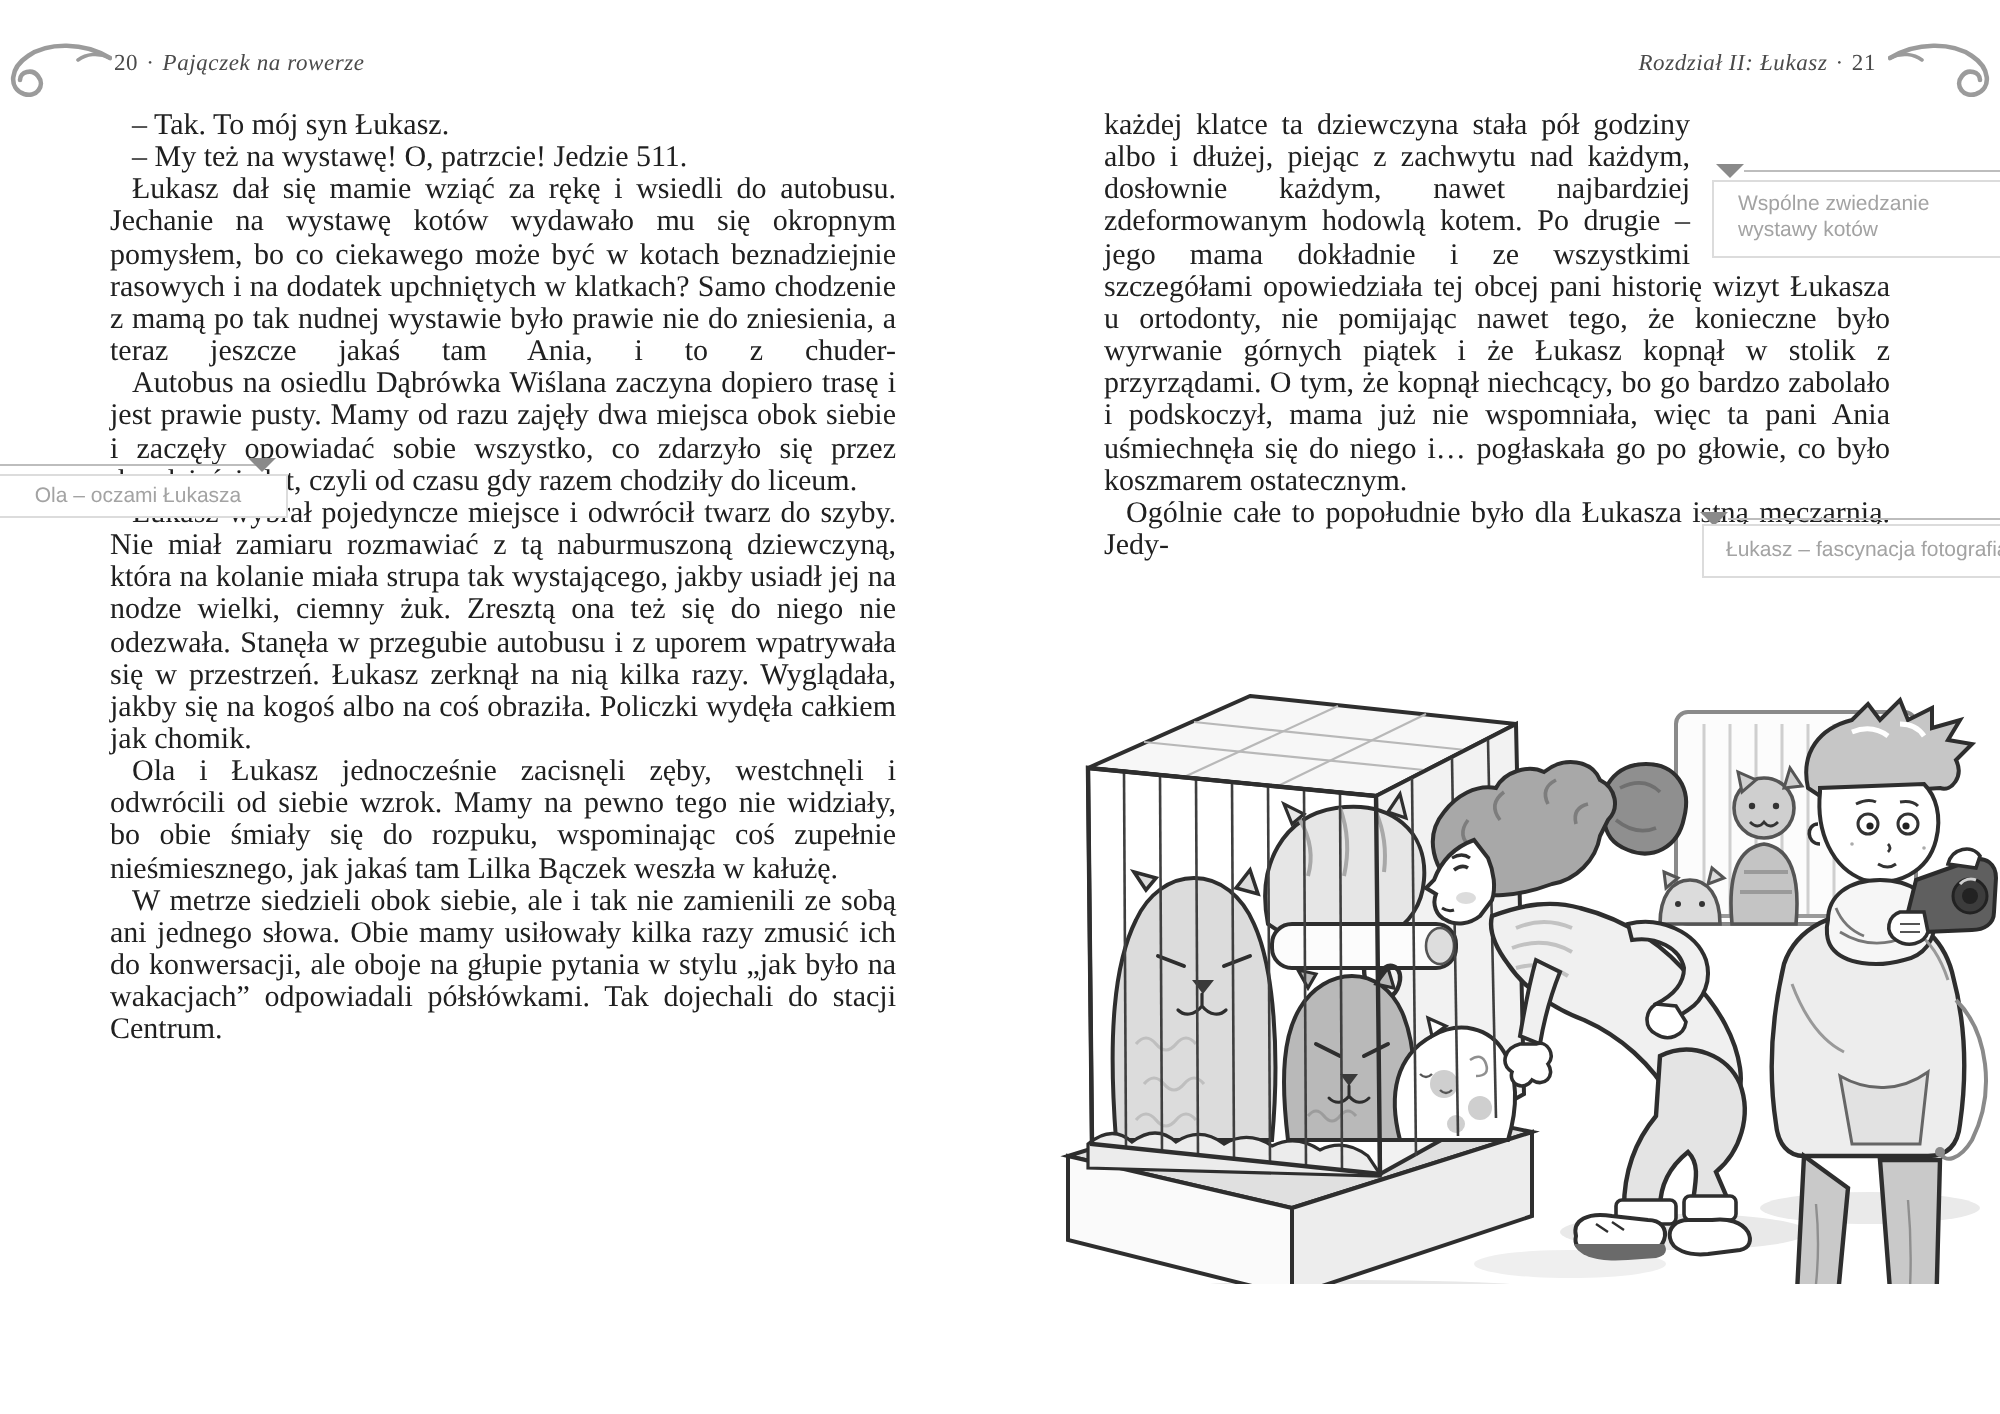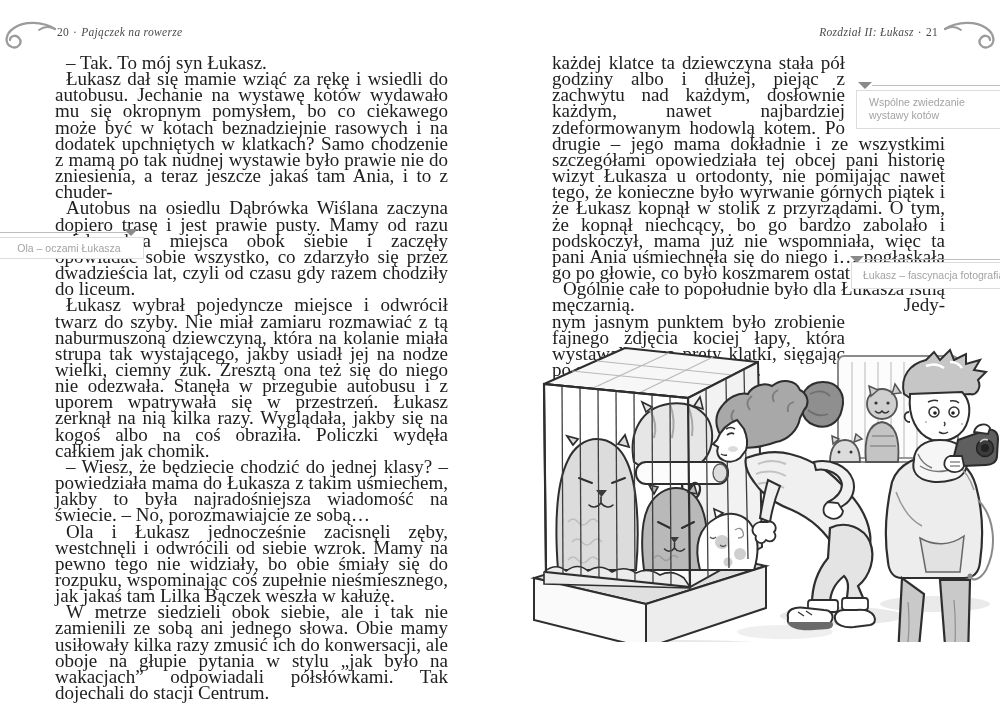--- a/index.html
+++ b/index.html
@@ -3,21 +3,21 @@
 <meta charset="utf-8">
 <style>
   html,body{margin:0;padding:0;}
   body{width:1000px;height:707px;position:relative;overflow:hidden;background:#ffffff;
        font-family:"Liberation Serif",serif;color:#202020;}
   .running-head{position:absolute;top:26px;font-size:11.5px;color:#4a4a4a;letter-spacing:.3px;white-space:nowrap;}
   .rh-left{left:57px;}
   .rh-right{right:62px;}
   .sep{margin:0 4px;}
   .swirl{position:absolute;}
-  .col{position:absolute;top:55px;width:393px;font-size:19px;line-height:16.15px;}
+  .col{position:absolute;top:55px;width:393px;font-size:15px;line-height:16.15px;}
   .colL{left:55px;}
   .colR{left:552px;}
   .para{margin:0;text-align:justify;text-indent:11px;}
   .para.cont{text-indent:0;}
   .para.jlast{text-align-last:justify;}
   .spc{display:block;}
   .spcL{float:left;width:92px;height:49px;}
   .spcR1{float:right;width:100px;height:65px;}
   .spcR2{float:right;width:100px;height:33px;}
   .note-box{position:absolute;background:#fff;border:1px solid #dcdcdc;color:#a3a3a3;
@@ -54,32 +54,32 @@
 
   <div class="running-head rh-left">
     <span>20</span><span class="sep">·</span><em>Pajączek na rowerze</em>
   </div>
   <div class="running-head rh-right">
     <em>Rozdział II:</em>&nbsp;<em>Łukasz</em><span class="sep">·</span><span>21</span>
   </div>
 
   <section class="col colL">
     <p class="para"><span>– Tak. To mój syn Łukasz.</span></p>
+    <p class="para"><span>– My też na wystawę! O, patrzcie! Jedzie 511.</span></p>
     <p class="para jlast"><span>Łukasz dał się mamie wziąć za rękę i wsiedli do autobusu. Jechanie na wystawę kotów wydawało mu się okropnym pomysłem, bo co ciekawego może być w kotach beznadziejnie rasowych i na dodatek upchniętych w klatkach? Samo chodzenie z mamą po tak nudnej wystawie było prawie nie do zniesienia, a teraz jeszcze jakaś tam Ania, i to z chuder-</span></p>
     <p class="para"><span>Autobus na osiedlu Dąbrówka Wiślana zaczyna dopiero trasę i jest prawie pusty. Mamy od razu zajęły dwa miejsca obok siebie i zaczęły opowiadać sobie wszystko, co zdarzyło się przez dwadzieścia lat, czyli od czasu gdy razem chodziły do liceum.</span></p>
     <p class="para"><span>Łukasz wybrał pojedyncze miejsce i odwrócił twarz do szyby. Nie miał zamiaru rozmawiać z tą naburmuszoną dziewczyną, która na kolanie miała strupa tak wystającego, jakby usiadł jej na nodze wielki, ciemny żuk. Zresztą ona też się do niego nie odezwała. Stanęła w przegubie autobusu i z uporem wpatrywała się w przestrzeń. Łukasz zerknął na nią kilka razy. Wyglądała, jakby się na kogoś albo na coś obraziła. Policzki wydęła całkiem jak chomik.</span></p>
-    <p class="para"><span>– Wiesz, że będziecie chodzić do jednej klasy? – powiedziała mama do Łukasza z takim uśmiechem, jakby to była najradośniejsza wiadomość na świecie. – No, porozmawiajcie ze sobą…</span></p>
     <p class="para"><span>Ola i Łukasz jednocześnie zacisnęli zęby, westchnęli i odwrócili od siebie wzrok. Mamy na pewno tego nie widziały, bo obie śmiały się do rozpuku, wspominając coś zupełnie nieśmiesznego, jak jakaś tam Lilka Bączek weszła w kałużę.</span></p>
     <p class="para"><span>W metrze siedzieli obok siebie, ale i tak nie zamienili ze sobą ani jednego słowa. Obie mamy usiłowały kilka razy zmusić ich do konwersacji, ale oboje na głupie pytania w stylu „jak było na wakacjach” odpowiadali półsłówkami. Tak dojechali do stacji Centrum.</span></p>
   </section>
 
   <section class="col colR">
     <p class="para cont"><span class="spc spcR1"></span><span>każdej klatce ta dziewczyna stała pół godziny albo i dłużej, piejąc z zachwytu nad każdym, dosłownie każdym, nawet najbardziej zdeformowanym hodowlą kotem. Po drugie – jego mama dokładnie i ze wszystkimi szczegółami opowiedziała tej obcej pani historię wizyt Łukasza u ortodonty, nie pomijając nawet tego, że konieczne było wyrwanie górnych piątek i że Łukasz kopnął w stolik z przyrządami. O tym, że kopnął niechcący, bo go bardzo zabolało i podskoczył, mama już nie wspomniała, więc ta pani Ania uśmiechnęła się do niego i… pogłaskała go po głowie, co było koszmarem ostatecznym.</span></p>
     <p class="para jlast"><span>Ogólnie całe to popołudnie było dla Łukasza istną męczarnią. Jedy-</span></p>
-    <p class="para cont"><span class="spc spcR2"></span><span>nym jasnym punktem było zrobienie fajnego zdjęcia kociej łapy, która wystawała poza pręty klatki, sięgając po sztuczną futrzastą mysz.</span></p>
+    <p class="para cont"><span class="spc spcR2"></span></p>
   </section>
 
   <div class="note-line nline1"></div>
   <div class="note-arrow narr1"></div>
   <div class="note-box note1">Ola – oczami Łukasza</div>
 
   <div class="note-line nline2"></div>
   <div class="note-arrow narr2"></div>
   <div class="note-box note2">Wspólne zwiedzanie wystawy kotów</div>
 

